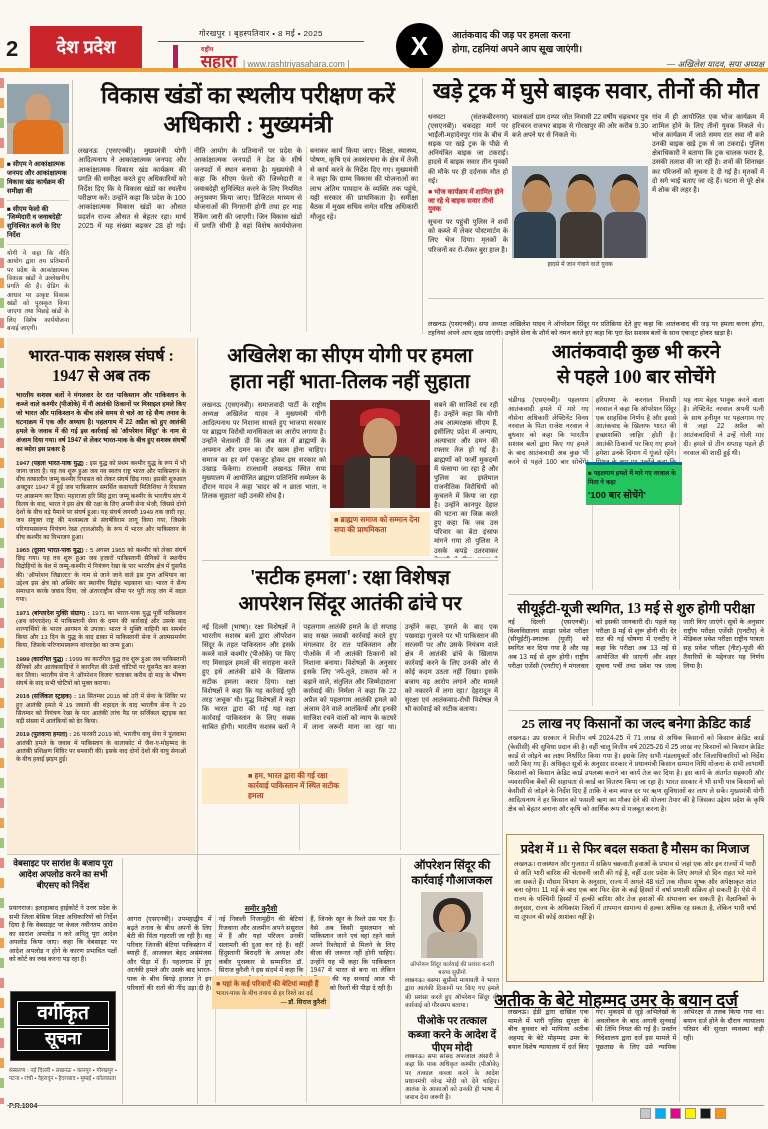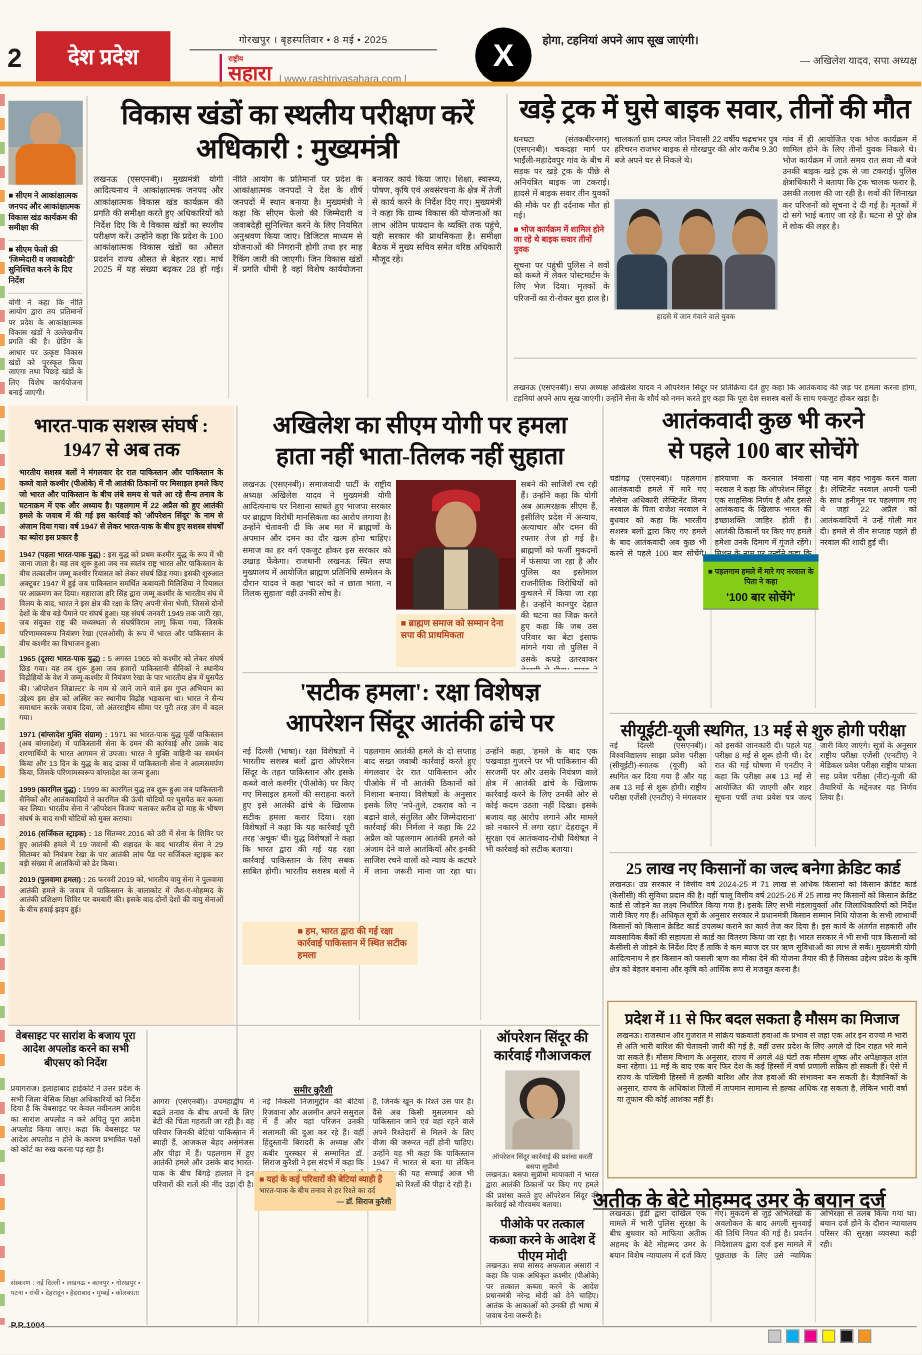--- a/index.html
+++ b/index.html
@@ -19,48 +19,48 @@
   .leftstrip { left:0; top:78px; width:4px; height:1026px;
     background:repeating-linear-gradient(180deg,#e98b86 0 10px,transparent 10px 20px,#f0a24f 20px 30px,transparent 30px 40px,#9fc57e 40px 50px,transparent 50px 60px); }
   
   .pageno { left:6px; top:36px; font-size:22px; font-weight:bold; }
   .secbox { left:30px; top:26px; width:112px; height:42px; background:#c9252b; color:#fff;
     text-align:center; line-height:42px; font-size:18px; font-weight:bold; }
   .mast { left:150px; top:27px; width:222px; text-align:center; }
   .mast-date { font-size:8px; color:#222; letter-spacing:.4px; }
   .mast-rule { border-top:1px solid #555; margin:3px 8px; }
   .brandrow { display:flex; align-items:flex-end; justify-content:center; gap:6px; }
-  .brand-wrap { text-align:left; border-left:2px solid #be185d; padding-left:5px; }
+  .brand-wrap { text-align:left; border-left:5px solid #be185d; padding-left:23px; }
   .brand-super { display:block; font-size:6px; color:#c9252b; font-weight:bold; }
   .brand { font-size:17px; font-weight:bold; color:#c9252b; line-height:1; }
   .site { font-size:8.5px; color:#777; padding-bottom:2px; }
   .xlogo { left:396px; top:23px; width:47px; height:47px; border-radius:50%; background:#000;
     color:#fff; text-align:center; line-height:47px; font-size:26px; font-weight:bold; }
   .quote { left:452px; top:28px; width:312px; font-size:9.5px; font-weight:bold; line-height:1.45; }
-  .quote .attrib { font-size:8.5px; text-align:right; font-weight:normal; color:#333; margin-top:2px; }
+  .quote .attrib { font-size:8.5px; text-align:right; font-weight:normal; color:#333; margin-top:2px;font-style:italic; }
   
   .photo { position:absolute; overflow:hidden; }
   .ph-yogi { background:linear-gradient(180deg,#93a3ab 0 55%,#b9b4a4 55% 100%); }
   .ph-yogi .face { position:absolute; left:18px; top:10px; width:26px; height:30px; border-radius:50% 50% 45% 45%; background:#cfa078; }
   .ph-yogi .torso { position:absolute; left:6px; top:36px; width:50px; height:34px; border-radius:12px 12px 0 0; background:#e0731f; }
   .ph-men { background:#a9b5be; }
   .ph-men .m { position:absolute; top:14px; width:30px; height:34px; border-radius:50% 50% 45% 45%; background:#bd8d60; box-shadow:0 -8px 0 -2px #2c2620; }
   .ph-men .t { position:absolute; top:46px; width:42px; height:46px; border-radius:10px 10px 0 0; }
   .ph-akh { background:linear-gradient(180deg,#6e1a1a 0 60%,#5a1414 60% 100%); }
   .ph-akh .cap { position:absolute; left:30px; top:8px; width:40px; height:18px; border-radius:50% 50% 0 0; background:#c1272d; }
   .ph-akh .face { position:absolute; left:33px; top:18px; width:34px; height:40px; border-radius:48%; background:#c99b72; }
   .ph-akh .torso { position:absolute; left:14px; top:56px; width:72px; height:52px; border-radius:14px 14px 0 0; background:#3b2f2b; }
   .ph-akh .scarf { position:absolute; left:40px; top:58px; width:20px; height:50px; background:#d8c9a8; }
   .ph-maya { background:#cfc9bd; }
   .ph-maya .hair { position:absolute; left:12px; top:6px; width:38px; height:36px; border-radius:50%; background:#2a2523; }
   .ph-maya .face { position:absolute; left:18px; top:12px; width:26px; height:30px; border-radius:48%; background:#caa27e; }
   .ph-maya .torso { position:absolute; left:6px; top:40px; width:50px; height:26px; border-radius:10px 10px 0 0; background:#b9ad9c; }
   
   .hi-box { background:#fdeac8; color:#b3441f; font-weight:bold; padding:3px 4px; font-size:7.5px; line-height:1.35; }
-  .pull { background:#84cc16; border-top:6px solid #0369a1; border-bottom:1px solid #888; text-align:center; padding:3px 2px; }
+  .pull { background:#22c55e; border-top:3px solid #0369a1; border-bottom:1px solid #888; padding:3px 2px; }
   .pull .l1 { font-size:6.4px; font-weight:bold; color:#222; }
   .pull .l2 { font-size:9.5px; font-weight:bold; color:#111; margin-top:2px; }
   .redsub { color:#c9252b; font-weight:bold; font-size:6.8px; line-height:1.3; margin:3px 0; }
   
   .tl-box { left:7px; top:338px; width:188px; height:516px; background:#fbecd9; padding:8px 9px; }
   .tl-title { font-size:16px; line-height:1.25; }
   .tl-intro { font-size:6.4px; font-weight:bold; line-height:1.4; text-align:justify; margin-top:5px; color:#222; }
   .tl-entry { font-size:6.1px; line-height:1.35; text-align:justify; margin-top:5px; color:#222; }
   .tl-entry b { font-weight:bold; }
   
@@ -93,20 +93,21 @@
         <span class="brand-super">राष्ट्रीय</span>
         <span class="brand">सहारा</span>
       </div>
       <span class="site">| www.rashtriyasahara.com |</span>
     </div>
   </div>
   <div class="abs xlogo">
     <span>X</span>
   </div>
   <div class="abs quote">
+    <div>आतंकवाद की जड़ पर हमला करना</div>
     <div>होगा, टहनियां अपने आप सूख जाएंगी।</div>
     <div class="attrib">— अखिलेश यादव, सपा अध्यक्ष</div>
   </div>
   <div class="abs goldrule"></div>
   <div class="abs leftstrip"></div>
 
   <div class="photo ph-yogi" style="left:7px;top:84px;width:62px;height:70px;">
     <div class="face"></div>
     <div class="torso"></div>
   </div>
@@ -208,20 +209,24 @@
 
   <div class="abs hl" style="left:488px;top:988px;width:256px;font-size:17px;text-decoration:underline;">अतीक के बेटे मोहम्मद उमर के बयान दर्ज</div>
   <div class="abs body-txt cols3" style="left:508px;top:1008px;width:256px;height:94px;font-size:6.5px;column-gap:7px;">लखनऊ। ईडी द्वारा दाखिल एक मामले में भारी पुलिस सुरक्षा के बीच बुधवार को माफिया अतीक अहमद के बेटे मोहम्मद उमर के बयान विशेष न्यायालय में दर्ज किए गए। मुकदमे से जुड़े अभिलेखों के अवलोकन के बाद अगली सुनवाई की तिथि नियत की गई है। प्रवर्तन निदेशालय द्वारा दर्ज इस मामले में पूछताछ के लिए उसे न्यायिक अभिरक्षा से तलब किया गया था। बयान दर्ज होने के दौरान न्यायालय परिसर की सुरक्षा व्यवस्था कड़ी रही।</div>
 
   <div class="abs hrule" style="left:7px;top:854px;width:493px;"></div>
   <div class="abs vrule" style="left:122px;top:858px;height:246px;"></div>
   <div class="abs vrule" style="left:400px;top:858px;height:246px;"></div>
 
   <div class="abs hl" style="left:9px;top:858px;width:108px;font-size:8.5px;line-height:1.3;">वेबसाइट पर सारांश के बजाय पूरा आदेश अपलोड करने का सभी बीएसए को निर्देश</div>
   <div class="abs body-txt" style="left:9px;top:904px;width:108px;height:84px;font-size:6.4px;">प्रयागराज। इलाहाबाद हाईकोर्ट ने उत्तर प्रदेश के सभी जिला बेसिक शिक्षा अधिकारियों को निर्देश दिया है कि वेबसाइट पर केवल नवीनतम आदेश का सारांश अपलोड न करे अपितु पूरा आदेश अपलोड किया जाए। कहा कि वेबसाइट पर आदेश अपलोड न होने के कारण प्रभावित पक्षों को कोर्ट का रुख करना पड़ रहा है।</div>
+  <div class="abs cls-box">
+    <div class="in cls-l1">वर्गीकृत</div>
+    <div class="in cls-l2">सूचना</div>
+  </div>
   <div class="abs" style="left:9px;top:1066px;width:108px;font-size:5.5px;line-height:1.5;color:#444;text-align:justify;">संस्करण : नई दिल्ली • लखनऊ • कानपुर • गोरखपुर • पटना • रांची • देहरादून • हैदराबाद • मुम्बई • कोलकाता</div>
   <div class="abs" style="left:9px;top:1102px;font-size:7px;font-weight:bold;">P.R.1004</div>
 
   <div class="abs hl" style="left:127px;top:858px;width:268px;font-size:14.5px;line-height:1.4;font-style:italic;">
   </div>
   <div class="abs byline" style="left:127px;top:903px;width:268px;">समीर कुरैशी</div>
   <div class="abs body-txt cols3" style="left:127px;top:915px;width:268px;height:188px;font-size:6.4px;column-gap:7px;">आगरा (एसएनबी)। उपमहाद्वीप में बढ़ते तनाव के बीच अपनों के लिए बेटी की चिंता गहराती जा रही है। वह परिवार जिनकी बेटियां पाकिस्तान में ब्याही हैं, आजकल बेहद असमंजस और पीड़ा में हैं। पहलगाम में हुए आतंकी हमले और उसके बाद भारत-पाक के बीच बिगड़े हालात ने इन परिवारों की रातों की नींद उड़ा दी है। नई निकली निजामुद्दीन की बेटियां रिजवाना और अलमीन अपने ससुराल में हैं और यहां परिजन उनकी सलामती की दुआ कर रहे हैं। वहीं हिंदुस्तानी बिरादरी के अध्यक्ष और कबीर पुरस्कार से सम्मानित डॉ. सिराज कुरैशी ने इस संदर्भ में कहा कि भारत-पाक सीमा के तनाव से सबसे ज्यादा दर्द वह परिवार महसूस करते हैं, जिनके खून के रिश्ते उस पार हैं। वैसे अब किसी मुसलमान को पाकिस्तान जाने एवं वहां रहने वाले अपने रिश्तेदारों से मिलने के लिए वीजा की जरूरत नहीं होनी चाहिए। उन्होंने यह भी कहा कि पाकिस्तान 1947 में भारत से बना था लेकिन इतिहास की यह सच्चाई आज भी परिवारों को रिश्तों की पीड़ा दे रही है।</div>
   <div class="abs hi-box" style="left:212px;top:976px;width:118px;background:#fbd9a0;">
     <div style="font-size:7px;color:#b3441f;">■ यहां के कई परिवारों की बेटियां ब्याही हैं</div>
     <div style="font-size:6.2px;color:#333;font-weight:normal;margin-top:1px;">भारत-पाक के बीच तनाव से हर रिश्ते का दर्द</div>

